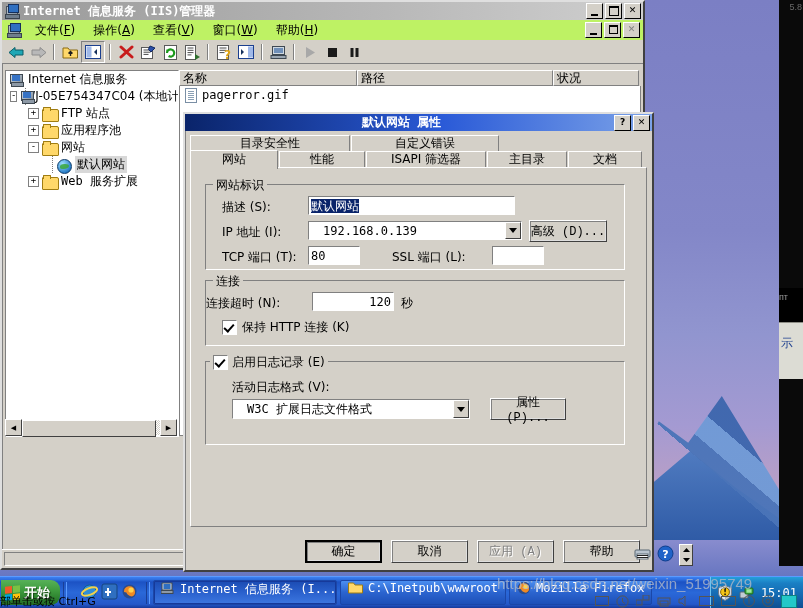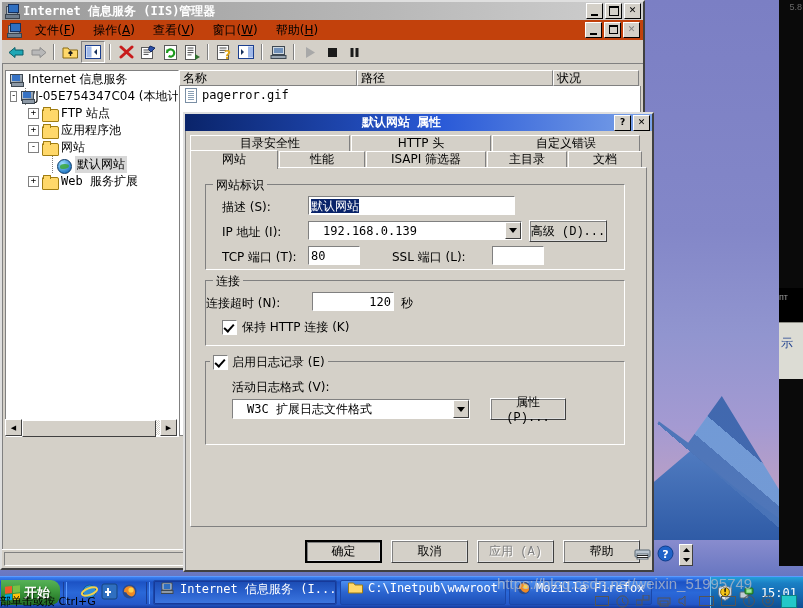--- a/index.html
+++ b/index.html
@@ -72,21 +72,21 @@
   .tb-btn.dis{color:#808080;}
 
   
   #mainwin{left:0;top:0;width:641px;height:566px;border:2px solid;border-color:#dfdfdf #404040 #404040 #dfdfdf;background:#d4d0c8;}
   #mainwin .titlebar{height:18px;}
   .app-icon{width:14px;height:14px;position:relative;margin-left:1px;}
   .ai-box{position:absolute;left:1px;top:2px;width:10px;height:9px;background:linear-gradient(135deg,#b8c4d0,#7f8e9e);border:1px solid #46505c;}
   .ai-base{position:absolute;left:0px;top:10px;width:13px;height:3px;background:#6f7d8c;border:1px solid #39424d;}
   .ai-scr{position:absolute;left:3px;top:0px;width:9px;height:7px;background:#2f6fc0;border:1px solid #16305c;}
 
-  .menubar{height:20px;display:flex;align-items:center;background:#c2410c;border-bottom:1px solid #d4d0c8;padding-left:2px;}
+  .menubar{height:20px;display:flex;align-items:center;background:#bef264;border-bottom:1px solid #d4d0c8;padding-left:2px;}
   .menubar .mi{padding:2px 9px;font-size:12px;color:#000;font-family:"DejaVu Sans",sans-serif;}
   .mi u{text-decoration:underline;}
   .menu-logo{width:16px;height:16px;position:relative;margin:0 4px 0 2px;}
 
   .toolbar{height:22px;display:flex;align-items:center;background:#d4d0c8;border-bottom:1px solid #808080;padding-left:3px;}
   .tbsep{width:1px;height:16px;background:#808080;border-right:1px solid #fff;margin:0 4px;}
   .tbi{width:22px;height:20px;display:flex;align-items:center;justify-content:center;position:relative;}
   .tbi.pressed{border:1px solid;border-color:#808080 #ffffff #ffffff #808080;background:#cbc7c0;}
   .tbi svg{display:block;}
 
@@ -467,21 +467,20 @@
     <div class="tb-title" style="padding-left:2px;text-align:center;">默认网站 属性</div>
     <div class="tb-btns">
       <div class="tb-btn">?</div>
       <div class="tb-btn">✕</div>
     </div>
   </div>
 
   <div class="tabstrip">
     <div class="trow r1">
       <div class="tab" style="width:160px;"><span>目录安全性</span></div>
-      <div class="tab" style="width:140px;"><span>HTTP 头</span></div>
       <div class="tab" style="width:148px;"><span>自定义错误</span></div>
     </div>
     <div class="trow r2">
       <div class="tab active" style="width:88px;"><span>网站</span></div>
       <div class="tab" style="width:86px;"><span>性能</span></div>
       <div class="tab" style="width:120px;"><span>ISAPI 筛选器</span></div>
       <div class="tab" style="width:80px;"><span>主目录</span></div>
       <div class="tab" style="width:74px;"><span>文档</span></div>
     </div>
   </div>

